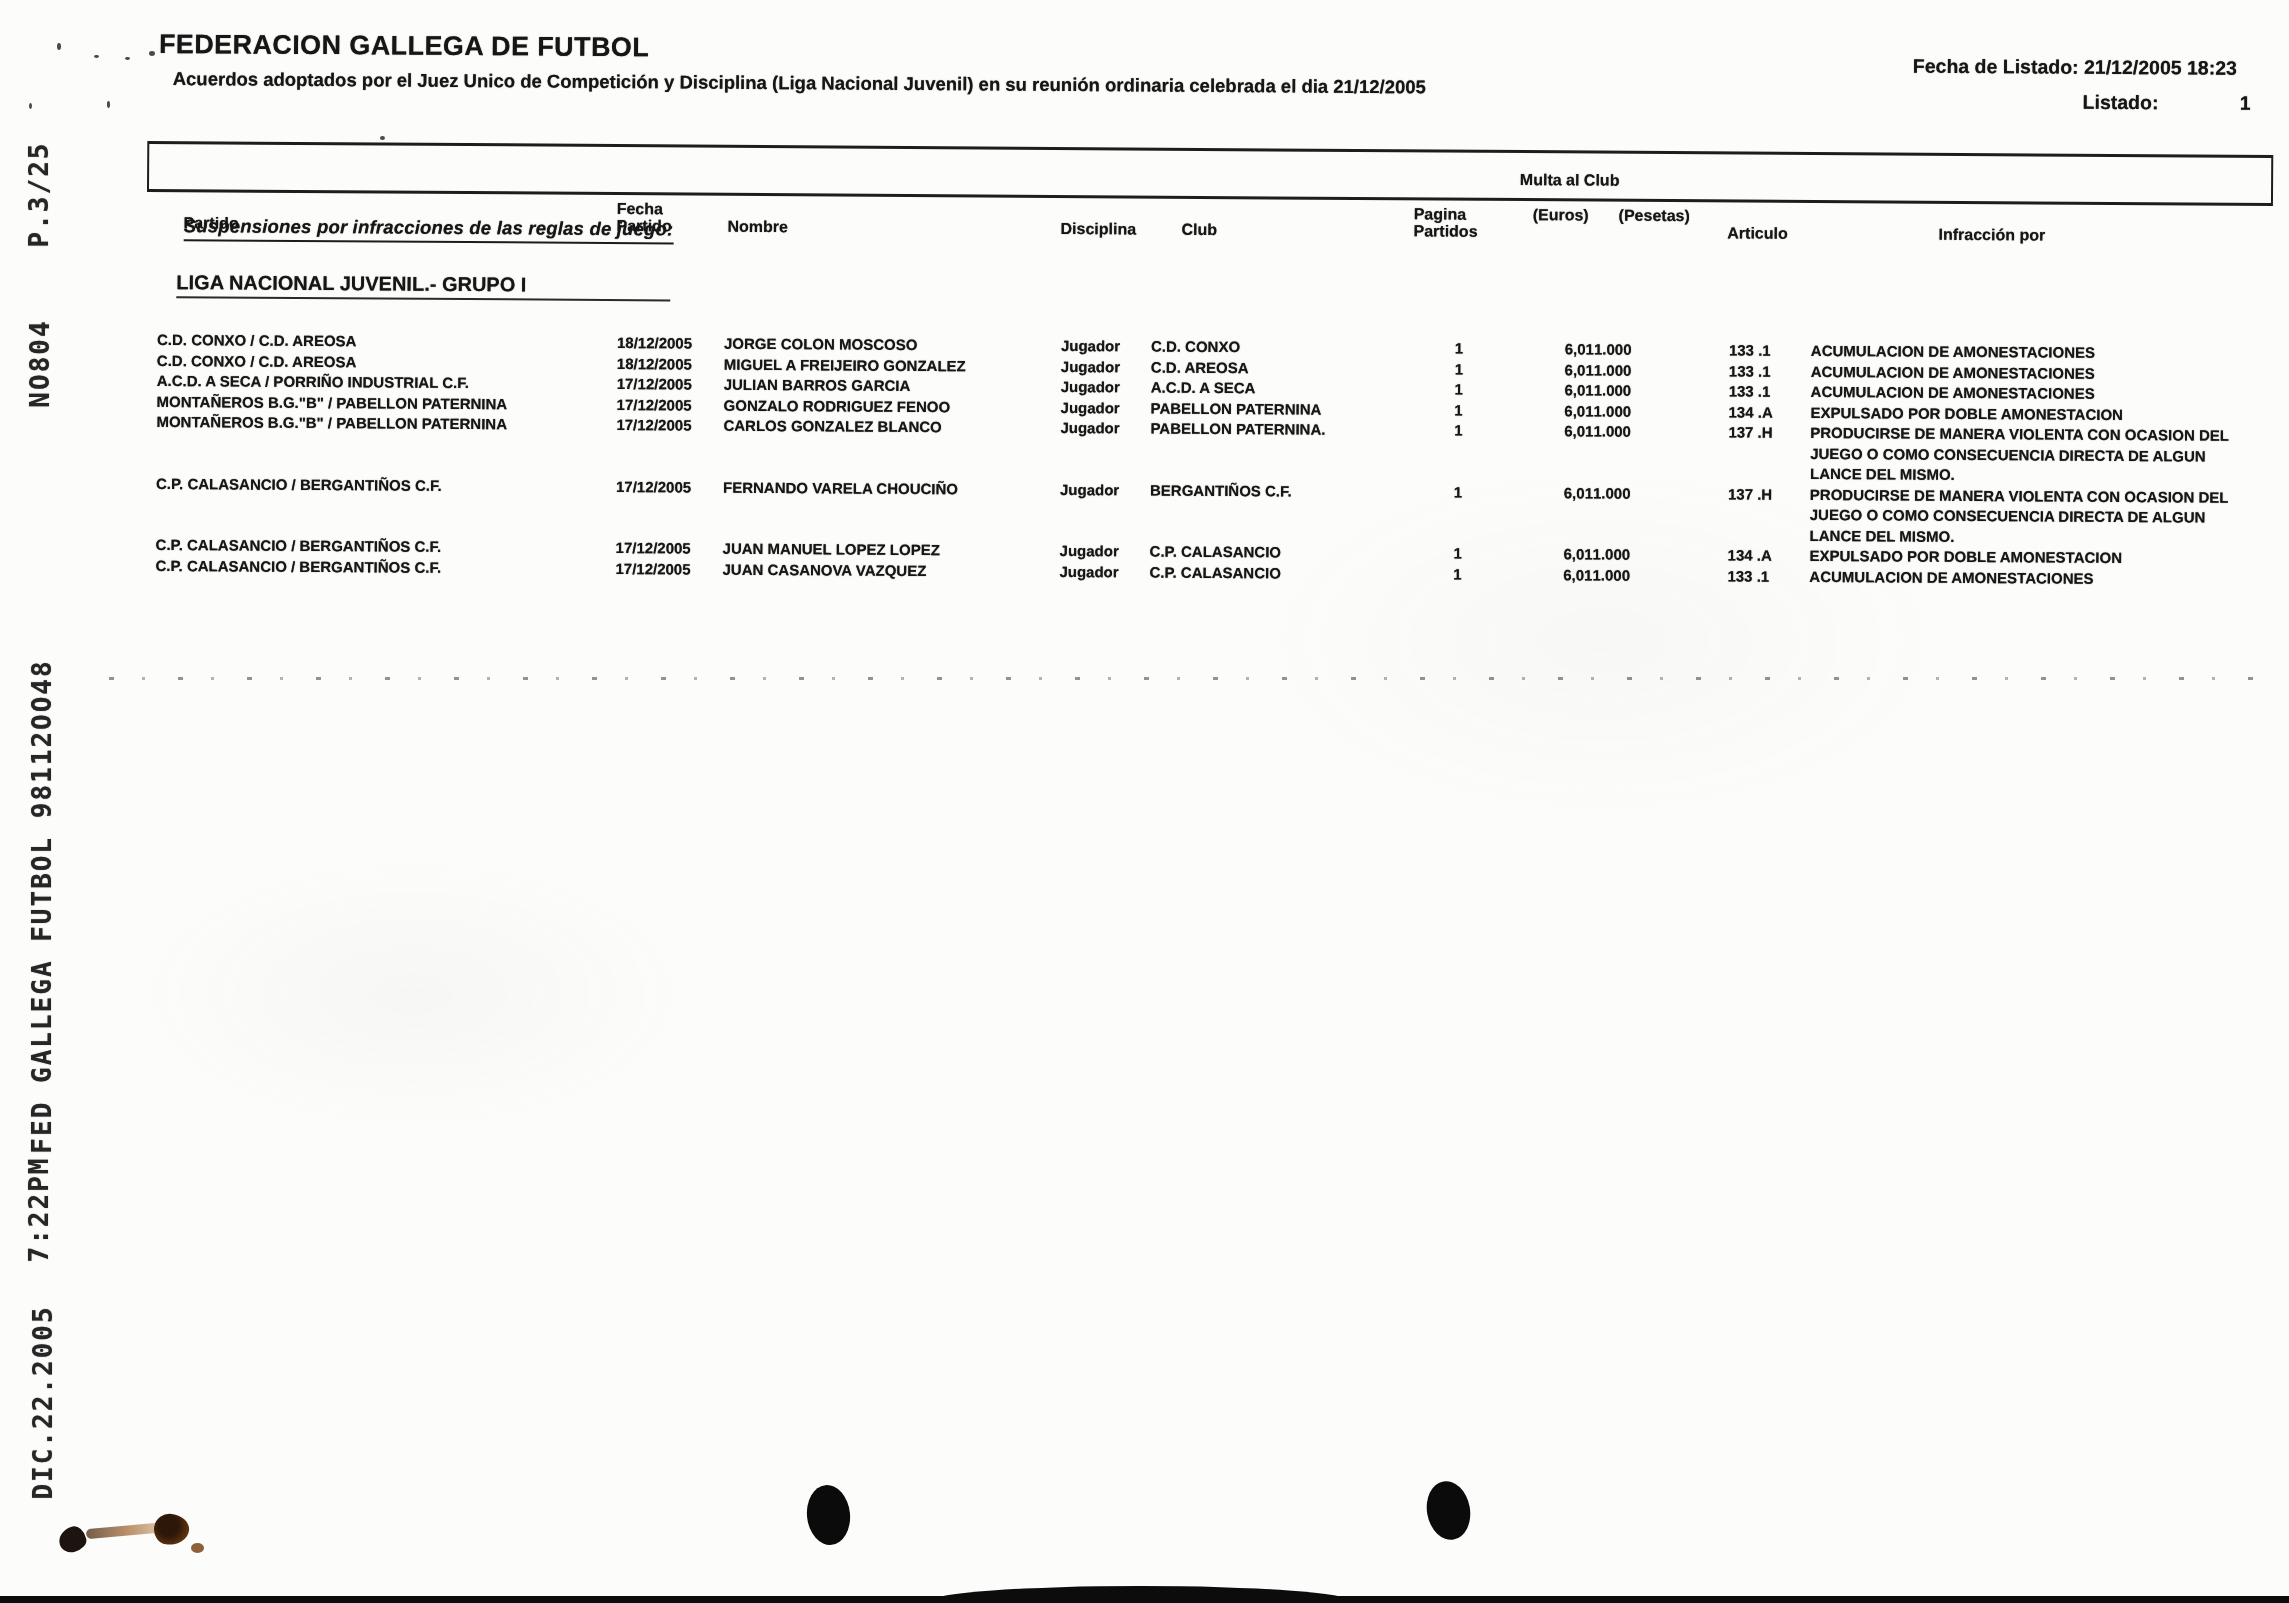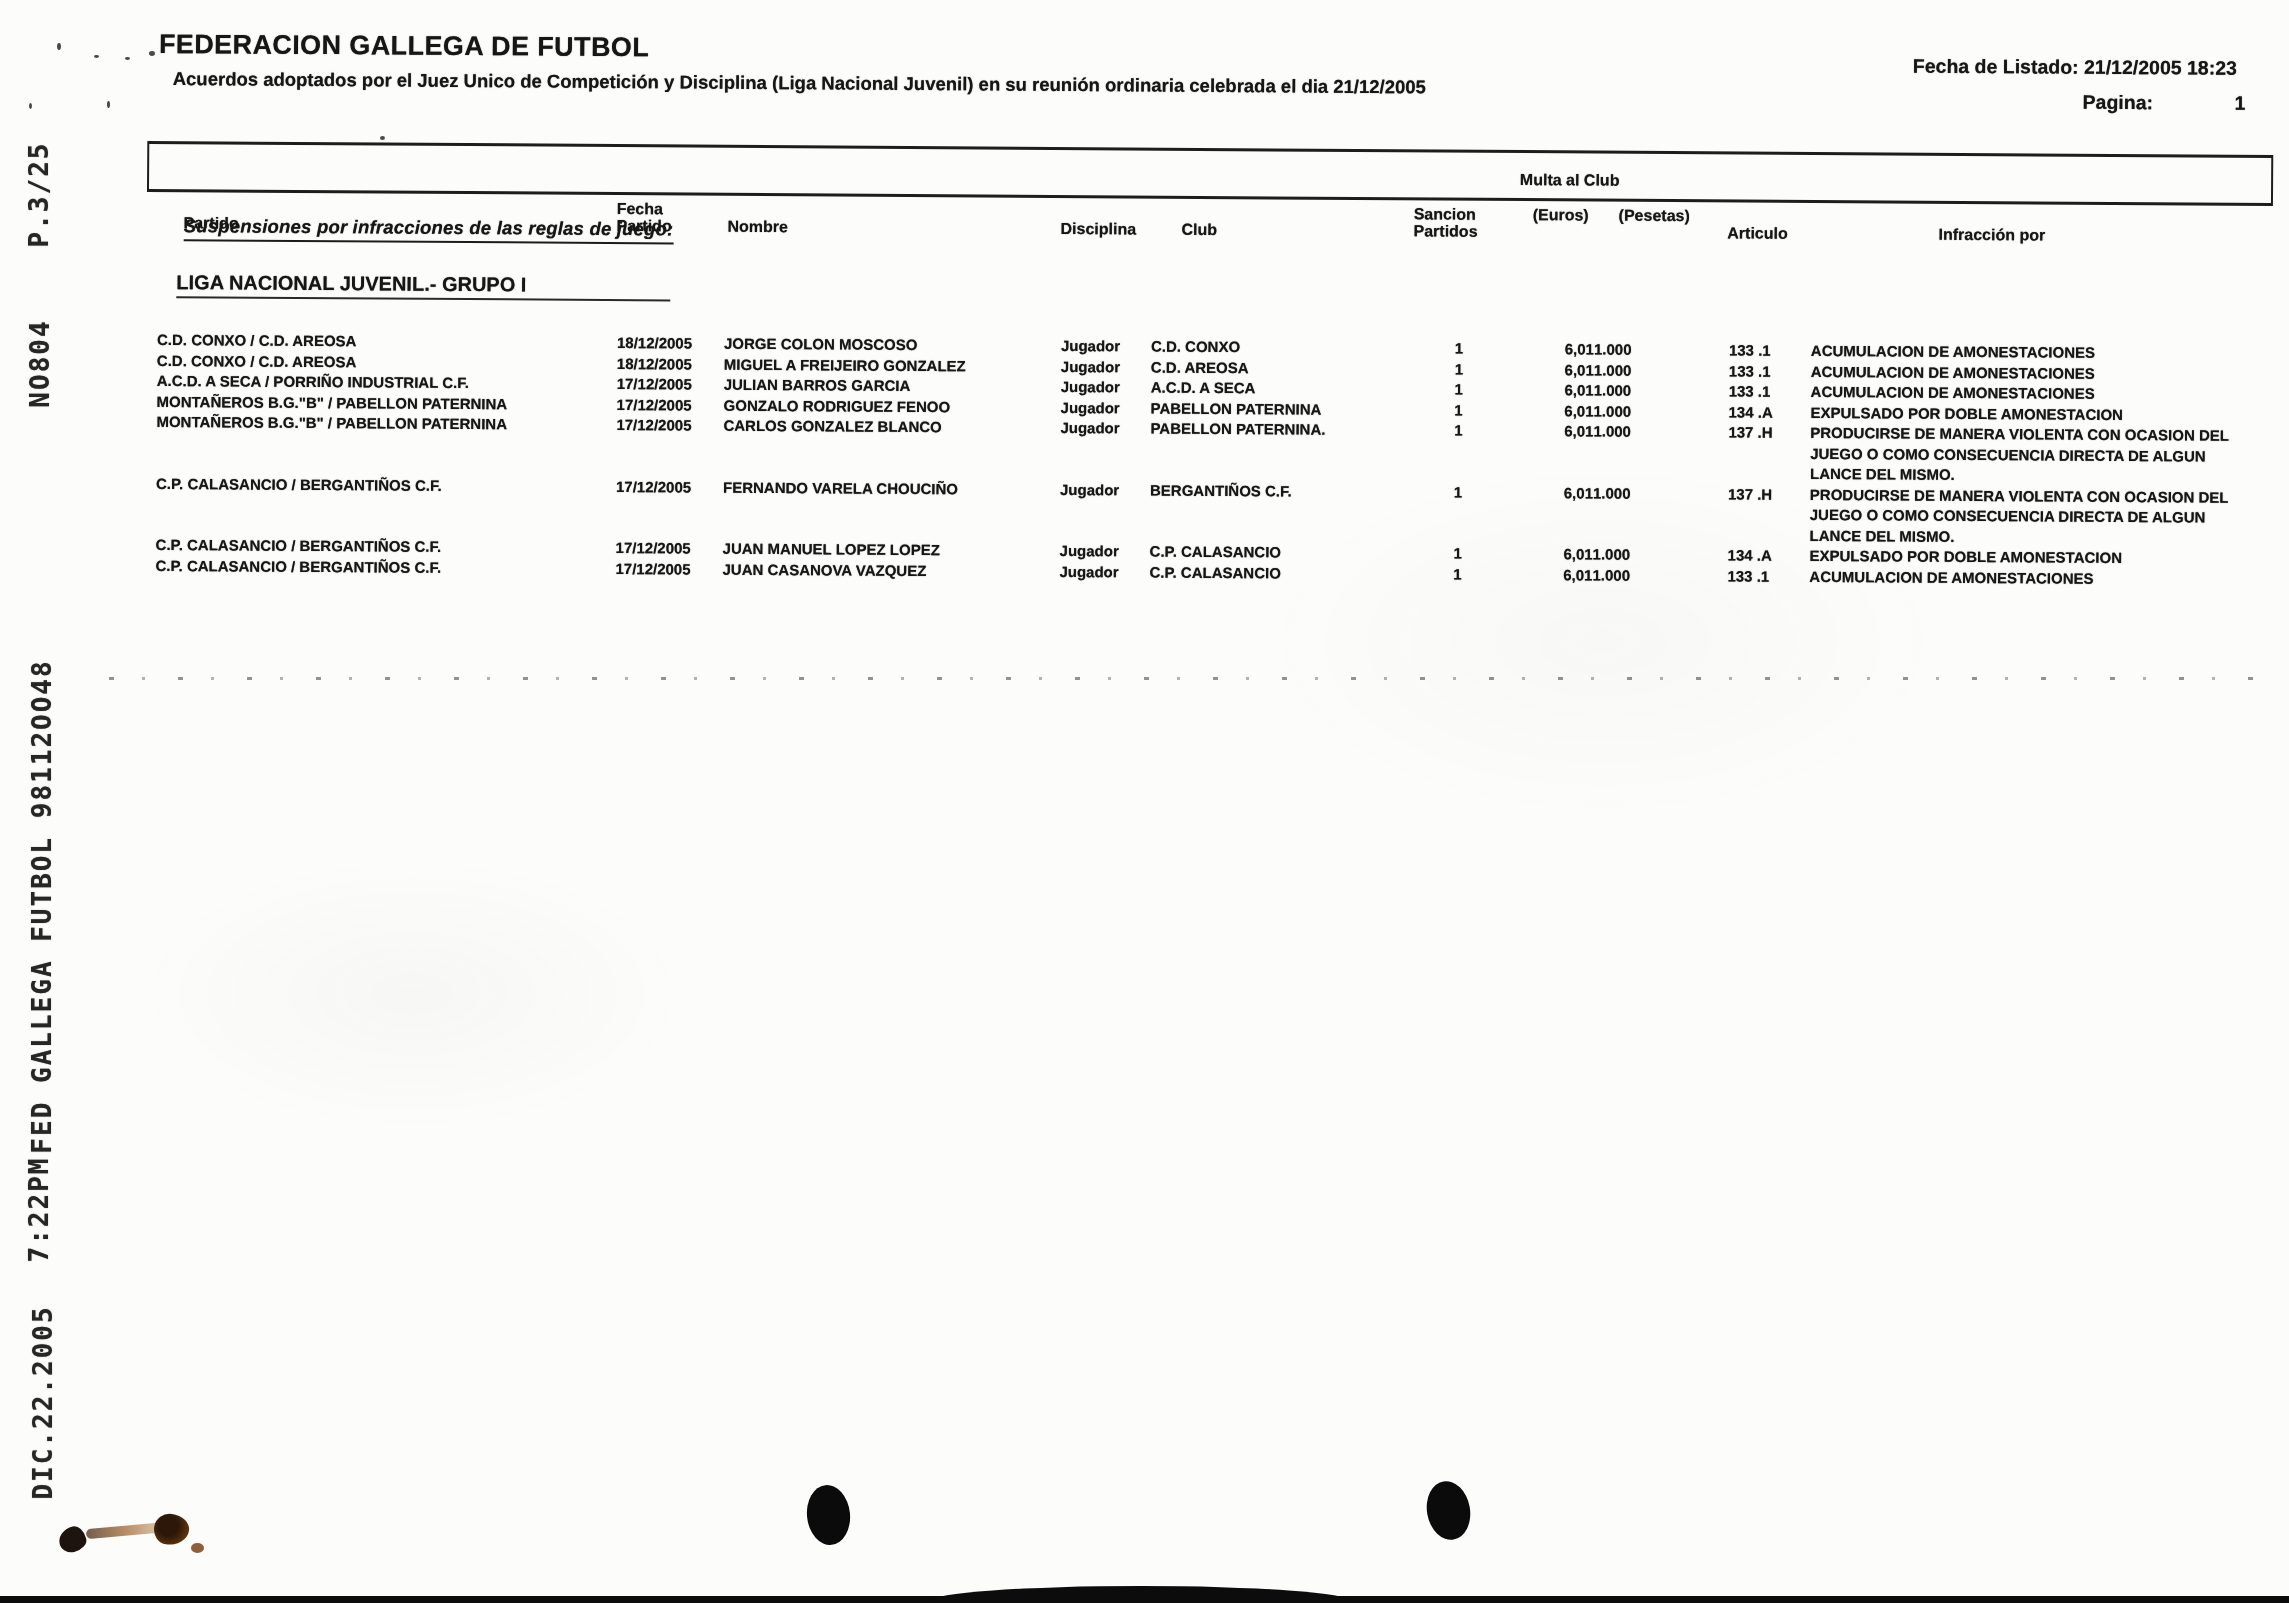--- a/index.html
+++ b/index.html
@@ -110,33 +110,33 @@
 <div class="doc">
 
   <div class="abs doc-title">FEDERACION GALLEGA DE FUTBOL</div>
   <div class="abs doc-subtitle">Acuerdos adoptados por el Juez Unico de Competición y Disciplina (Liga Nacional Juvenil) en su reunión ordinaria celebrada el dia 21/12/2005</div>
 
   <div class="abs listado">
     <span>Fecha de Listado:</span>
     <span>21/12/2005 18:23</span>
   </div>
   <div class="abs pagina">
-    <span>Pagina:</span>
+    <span>Listado:</span>
     <span class="val">1</span>
   </div>
 
   <div class="abs header-box">
     <div class="hgrid">
       <div class="hcell h-partido">Partido</div>
       <div class="hcell">Fecha
 Partido</div>
       <div class="hcell h-nombre">Nombre</div>
       <div class="hcell">Disciplina</div>
       <div class="hcell h-club">Club</div>
-      <div class="hcell">Sancion
+      <div class="hcell">Pagina
 Partidos</div>
       <div class="hcell h-multa">
         <div class="l1">Multa al Club</div>
         <div class="l2">
           <span class="eu">(Euros)</span>
           <span class="pe">(Pesetas)</span>
         </div>
       </div>
       <div class="hcell h-articulo" style="grid-column:9;">Articulo</div>
       <div class="hcell h-infraccion">Infracción por</div>

